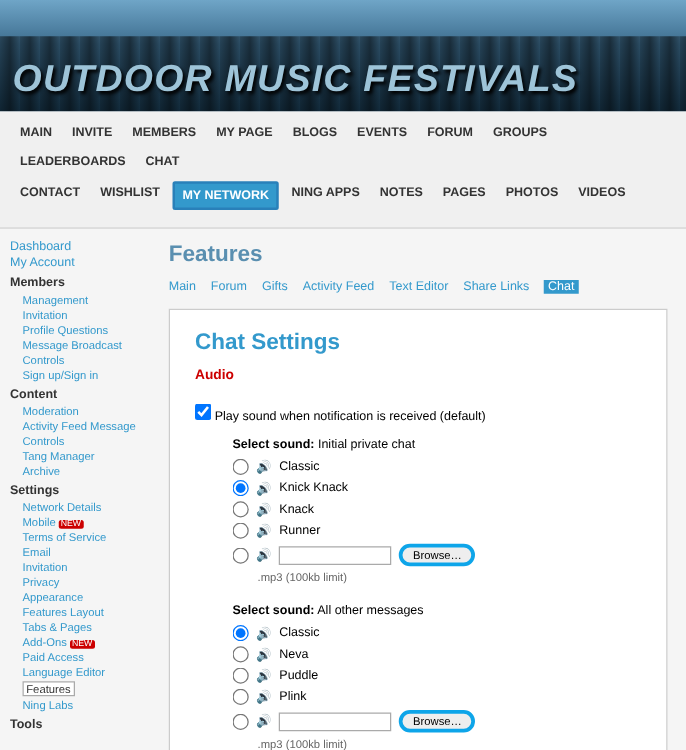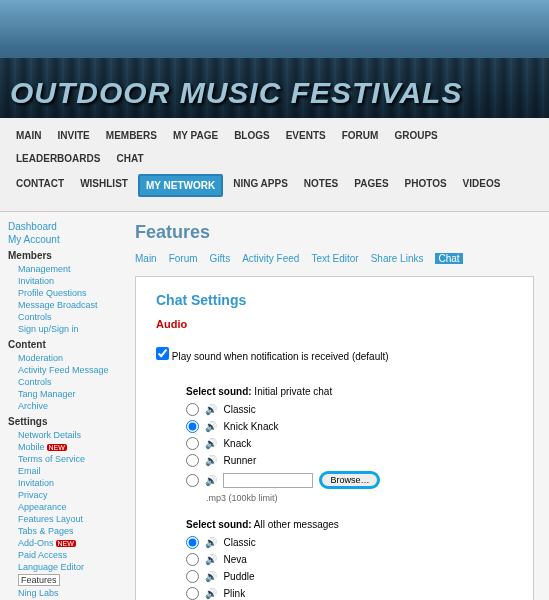--- a/index.html
+++ b/index.html
@@ -1,40 +1,40 @@
 <!DOCTYPE html>
 <html><head>
 <meta charset="utf-8">
 <style>
 *{margin:0;padding:0;box-sizing:border-box}
 body{font-family:Arial,sans-serif;font-size:11px;background:#e5e5e5;width:549px}
-.header{height:118px;background:linear-gradient(180deg,#6fa5c7 0%,#3d6d8e 40%,#1a3d55 100%);position:relative;overflow:hidden}
+.header{height:89px;background:linear-gradient(180deg,#6fa5c7 0%,#3d6d8e 40%,#1a3d55 100%);position:relative;overflow:hidden}
 .crowd{position:absolute;bottom:0;left:0;right:0;height:60px;background:repeating-linear-gradient(90deg,rgba(0,0,0,0.4) 0px,rgba(0,0,0,0.6) 8px,rgba(0,0,0,0.3) 16px)}
 .site-title{position:absolute;bottom:8px;left:10px;font-size:30px;font-weight:bold;font-style:italic;color:#9ec4d8;text-shadow:2px 2px 3px #000;letter-spacing:1px;font-family:Impact,sans-serif}
 .nav{background:#f0f0f0;padding:8px 10px;border-bottom:1px solid #ccc}
 .nav-row{display:flex;flex-wrap:wrap;gap:4px;margin-bottom:6px}
 .nav-item{color:#333;font-size:10px;font-weight:bold;padding:4px 6px;cursor:pointer}
 .nav-item.active{background:#3399cc;color:#fff;border:2px solid #2980b9;border-radius:2px}
 .body-wrap{display:flex;background:#f5f5f5}
 .sidebar{width:120px;padding:8px;font-size:10px}
 .sidebar a{color:#3399cc;text-decoration:none;display:block;padding:1px 0;cursor:pointer}
 .sidebar .section{color:#333;font-weight:bold;margin-top:4px;margin-bottom:2px}
 .sidebar .sub{padding-left:10px;font-size:9px}
 .sidebar .sub a{color:#3399cc}
 .badge-new{background:#c00;color:#fff;font-size:7px;padding:0 2px;border-radius:2px;margin-left:2px}
 .features-box{border:1px solid #aaa;padding:0 2px;display:inline-block;background:#fff;color:#333}
 .main{flex:1;padding:10px 15px}
 .page-title{color:#5a8fb0;font-size:18px;font-weight:bold;margin-bottom:10px}
 .tabs{display:flex;gap:12px;margin-bottom:12px;font-size:10px}
 .tabs a{color:#3399cc;cursor:pointer}
 .tabs a.active{background:#3399cc;color:#fff;padding:0 3px}
 .panel{background:#fff;border:1px solid #ccc;padding:15px 20px}
-.panel-title{color:#3399cc;font-size:14px;font-weight:bold;margin-bottom:10px}
+.panel-title{color:#3399cc;font-size:18px;font-weight:bold;margin-bottom:10px}
 .audio-title{color:#c00;font-size:11px;font-weight:bold;margin-bottom:17px}
-.checkbox-row{margin-bottom:24px;font-size:10px}
+.checkbox-row{margin-bottom:11px;font-size:10px}
 .sound-group{margin-bottom:16px;padding-left:30px}
 .sound-label{font-size:10px;margin-bottom:6px}
 .sound-label b{font-weight:bold}
 .sound-option{display:flex;align-items:center;gap:6px;margin-bottom:4px;font-size:10px}
 .sound-option input[type=radio]{margin:0}
 .play-icon{color:#3399cc;font-size:10px;cursor:pointer}
 .file-input{border:1px solid #aaa;padding:1px;width:90px;font-size:10px}
 .browse-btn{border:3px solid #0ea5e9;border-radius:10px;padding:1px 8px;font-size:9px;background:#eee;cursor:pointer}
 .hint{font-size:9px;color:#666;padding-left:20px;margin-top:2px}
 </style>

